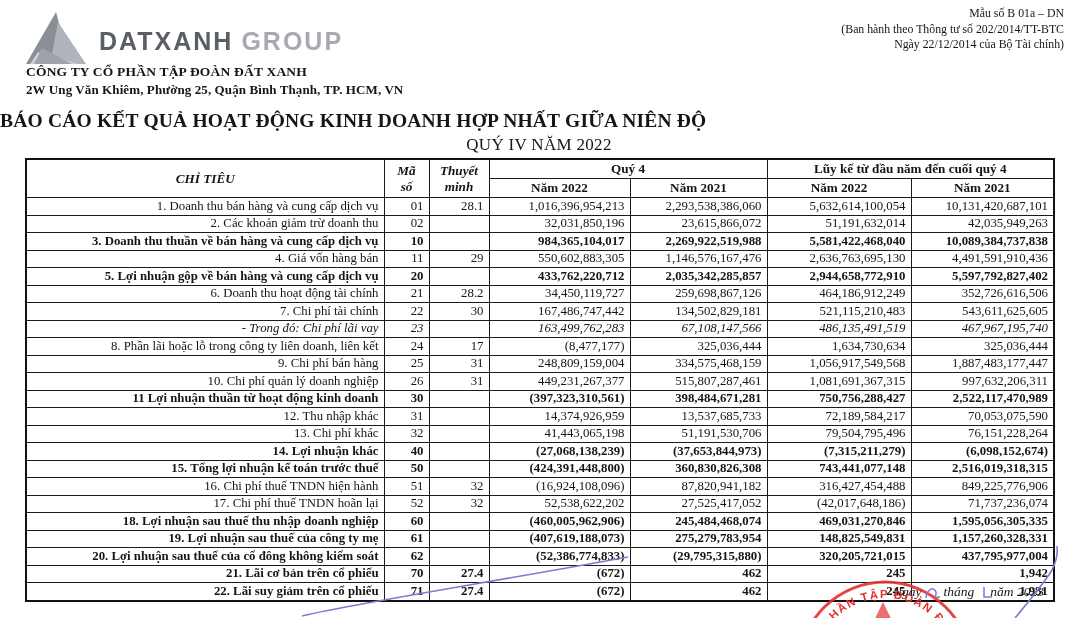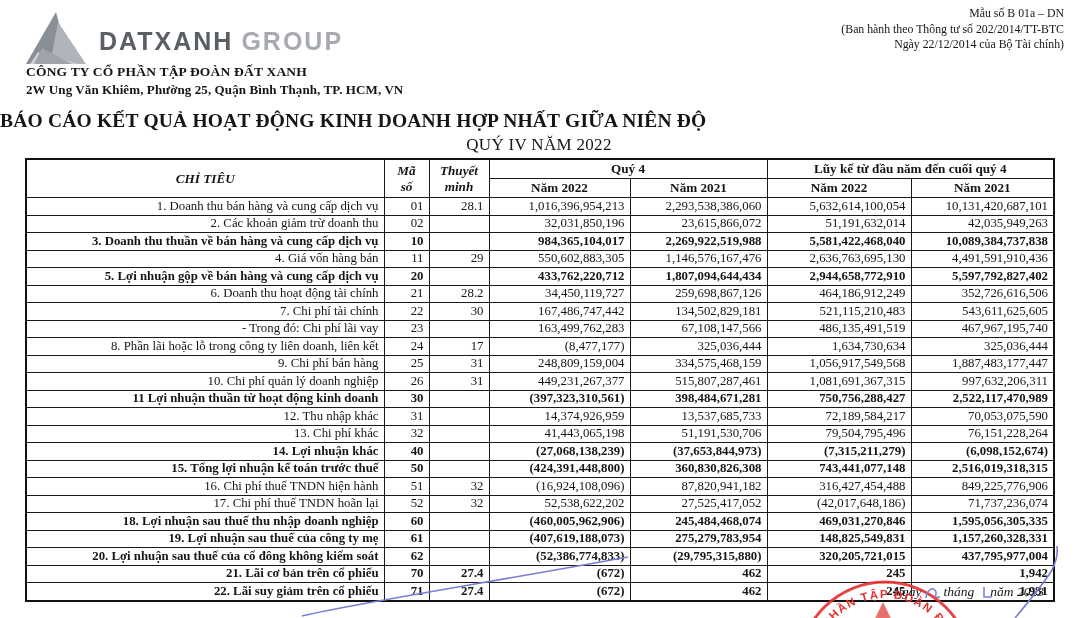--- a/index.html
+++ b/index.html
@@ -34,21 +34,21 @@
   table.report thead th{font-weight:bold;text-align:center;font-size:13.2px;}
   .h-row1 th{height:18px;}
   .h-row2 th{height:18px;margin-left:12px;}
   .h-chitieu,.h-ma,.h-tm{font-style:italic;}
   .h-ma span,.h-tm span{display:block;line-height:16px;}
   table.report td{height:16.5px;line-height:13px;}
   td.c-label{text-align:right;}
   td.c-ma,td.c-tm{text-align:right;}
   td.c-num{text-align:right;}
   tr.row-b td{font-weight:bold;}
-  tr.row-i td{}
+  tr.row-i td{font-style:italic;}
   table.report tbody tr:last-child td{border-bottom:2px solid #111;margin-left:12px;}
 
   
   .date-line{left:893px;top:584px;font-style:italic;font-size:13.5px;white-space:nowrap;}
   .date-line .gap1{display:inline-block;width:22px;}
   .date-line .gap2{display:inline-block;width:16px;}
   .overlay{left:0;top:0;width:1078px;height:618px;pointer-events:none;}
   .stamp-svg{left:765px;top:572px;width:240px;height:200px;pointer-events:none;}
 </style>
 </head>
@@ -143,21 +143,21 @@
         <td class="c-num">550,602,883,305</td>
         <td class="c-num">1,146,576,167,476</td>
         <td class="c-num">2,636,763,695,130</td>
         <td class="c-num">4,491,591,910,436</td>
       </tr>
       <tr class="row-b">
         <td class="c-label">5. Lợi nhuận gộp về bán hàng và cung cấp dịch vụ</td>
         <td class="c-ma">20</td>
         <td class="c-tm"></td>
         <td class="c-num">433,762,220,712</td>
-        <td class="c-num">1,807,094,644,434</td>
+        <td class="c-num">2,035,342,285,857</td>
         <td class="c-num">2,944,658,772,910</td>
         <td class="c-num">5,597,792,827,402</td>
       </tr>
       <tr class="row-n">
         <td class="c-label">6. Doanh thu hoạt động tài chính</td>
         <td class="c-ma">21</td>
         <td class="c-tm">28.2</td>
         <td class="c-num">34,450,119,727</td>
         <td class="c-num">259,698,867,126</td>
         <td class="c-num">464,186,912,249</td>

